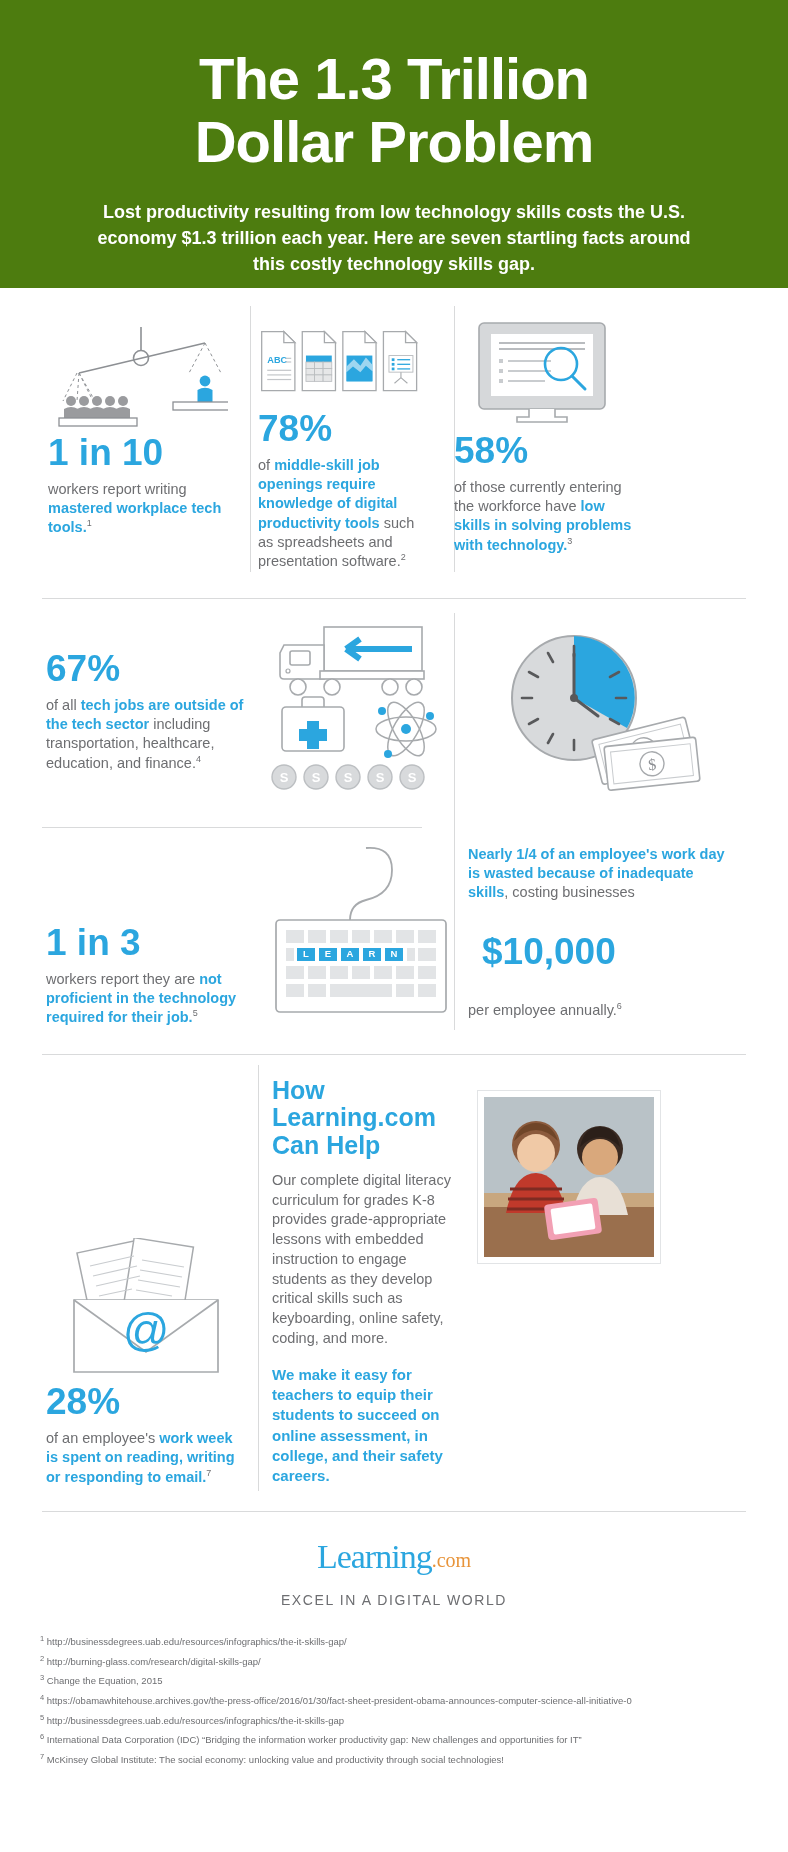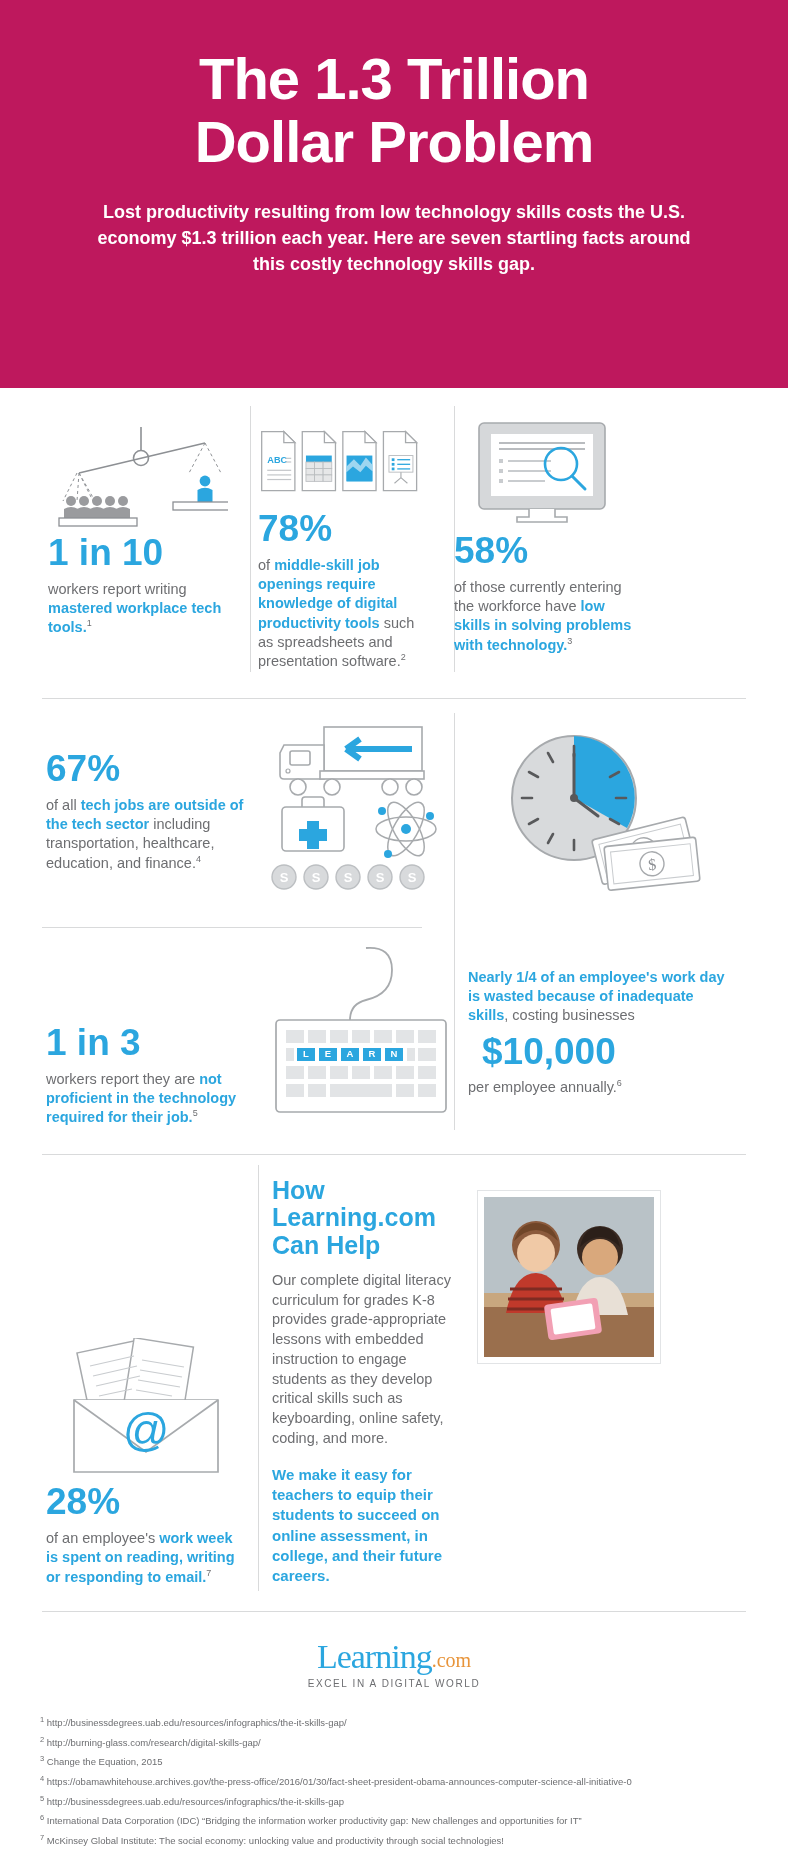--- a/index.html
+++ b/index.html
@@ -7,25 +7,25 @@
     width:788px;
     background:#ffffff;
     font-family:"Liberation Sans", sans-serif;
     color:#58595b;
     -webkit-font-smoothing:antialiased;
   }
   .page{width:788px;min-height:1852px;position:relative;background:#fff;}
 
   
   .header{
-    background:#be185d;
+    background:#4d7c0f;
     padding:48px 60px 46px 60px;
     text-align:center;
     box-sizing:border-box;
-    height:388px;
+    height:288px;
   }
   .header h1{
     margin:0;
     color:#fff;
     font-size:58px;
     line-height:1.08;
     font-weight:bold;
     letter-spacing:-1px;
   }
   .header .sub{
@@ -72,21 +72,21 @@
   
   .row2{padding-top:22px;}
   .r2c1{width:212px;padding:0 8px 24px 4px;display:flex;flex-direction:column;justify-content:center;}
   .r2c2{width:196px;padding:0 8px 24px 8px;}
   .r2c3{width:290px;padding:0 4px 24px 18px;display:flex;flex-direction:column;justify-content:center;}
 
   
   .row3{padding-top:10px;}
   .r3c1{width:212px;padding:0 8px 26px 4px;display:flex;flex-direction:column;justify-content:flex-end;}
   .r3c2{width:196px;padding:0 8px 26px 8px;}
-  .r3c3{width:290px;padding:0 4px 26px 18px;display:flex;flex-direction:column;justify-content:center;}
+  .r3c3{width:290px;padding:0 4px 26px 18px;display:flex;flex-direction:column;justify-content:center;gap:23px;}
 
   
   .row4{padding-top:22px;}
   .r4c1{width:212px;padding:0 8px 24px 4px;display:flex;flex-direction:column;justify-content:flex-end;}
   .r4c2{width:210px;padding:0 10px 24px 18px;}
   .r4c3{width:180px;padding:14px 0 24px 14px;}
 
   .help-title{
     color:#2ba6df;font-weight:bold;font-size:25px;line-height:1.1;margin:0 0 12px 0;
   }
@@ -99,21 +99,21 @@
   }
 
   
   .logo-wrap{text-align:center;padding:26px 0 10px 0;}
   .logo-line{font-size:0;}
   .logo-learning{
     font-family:"Liberation Serif", serif;
     font-size:34px;color:#2ba6df;letter-spacing:-1px;
   }
   .logo-dotcom{font-family:"Liberation Serif",serif;font-size:20px;color:#e8943a;vertical-align:super;}
-  .logo-tag{font-size:10px;letter-spacing:1.6px;color:#6d6e71;margin-top:2px;}
+  .logo-tag{font-size:14px;letter-spacing:1.6px;color:#6d6e71;margin-top:16px;}
 
   
   .notes{padding:14px 40px 30px 40px;}
   .note{font-size:9.5px;line-height:1.95;color:#6d6e71;white-space:nowrap;overflow:hidden;}
   .note sup{font-size:7.5px;}
 
   .sep{height:1px;background:#d9dadb;margin:0 42px;}
 </style>
 </head>
 <body>
@@ -464,21 +464,21 @@
           <span>of an employee's </span><b>work week is spent on reading, writing or responding to email.</b><span></span><sup>7</sup>
         </div>
       </div>
 
       <div class="cell r4c2">
         <div class="help-title">
           <span>How Learning.com</span><br>
           <span>Can Help</span>
         </div>
         <div class="help-body">Our complete digital literacy curriculum for grades K-8 provides grade-appropriate lessons with embedded instruction to engage students as they develop critical skills such as keyboarding, online safety, coding, and more.</div>
-        <div class="help-cta">We make it easy for teachers to equip their students to succeed on online assessment, in college, and their future careers.</div>
+        <div class="help-cta">We make it easy for teachers to equip their students to succeed on online assessment, in college, and their safety careers.</div>
       </div>
 
       <div class="cell r4c3">
         <div class="photo">
           <svg width="170" height="160" viewBox="0 0 170 160">
             <rect width="170" height="160" fill="#b9c2c7"></rect>
             <rect y="108" width="170" height="52" fill="#9a6f4d"></rect>
             <rect y="96" width="170" height="14" fill="#c8a77f"></rect>
 
             <circle cx="52" cy="48" r="24" fill="#8b5a3c"></circle>

